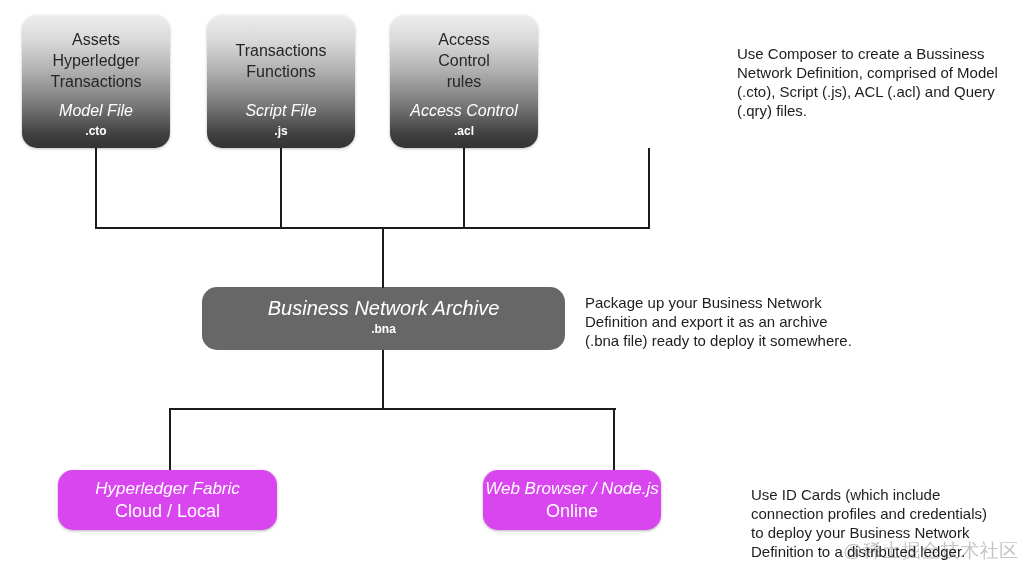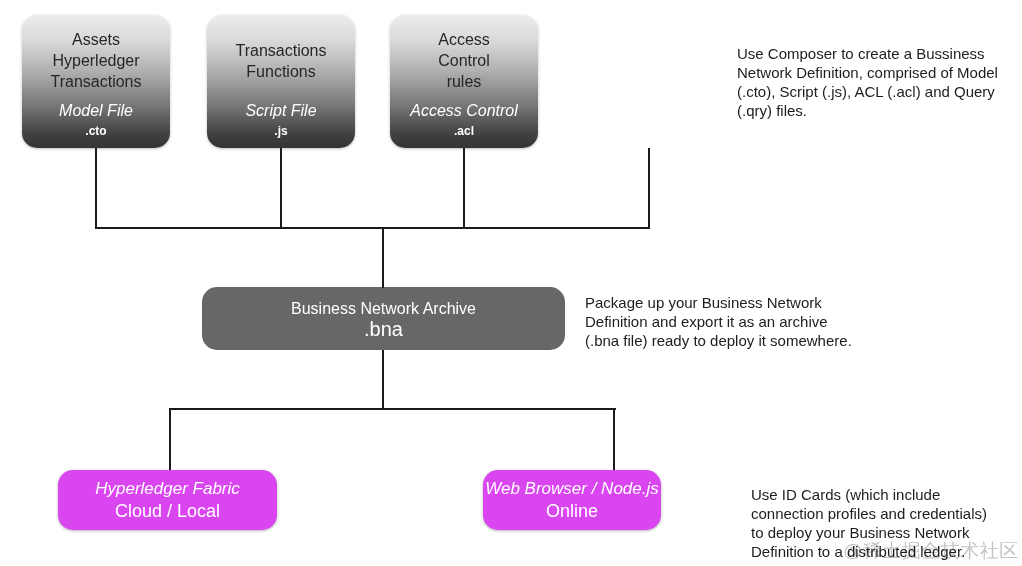--- a/index.html
+++ b/index.html
@@ -25,22 +25,22 @@
     white-space:pre-line; color:#262626; font-size:16px; line-height:21px; padding-top:5px;
   }
   .node-file  { font-style:italic; font-size:16px; line-height:20px; }
   .node-ext   { font-weight:bold;  font-size:12px; line-height:20px; padding-bottom:7px; }
 
   
   .node.bna {
     left:202px; top:287px; width:363px; height:63px;
     background:#676767; justify-content:center;
   }
-  .bna-title { font-size:16px; line-height:21px;text-align:center; }
-  .bna-ext   { font-weight:normal;  font-size:20px; line-height:21px; }
+  .bna-title { font-style:italic; font-size:20px; line-height:21px;text-align:center; }
+  .bna-ext   { font-weight:bold;  font-size:12px; line-height:21px; }
 
   
   .node.deploy {
     top:470px; height:60px; background:#d946ef; justify-content:center;
     box-shadow:0 1px 3px rgba(0,0,0,.3);
   }
   .deploy-title { font-style:italic; font-size:17px; line-height:22px; }
   .deploy-sub   { font-weight:normal;  font-size:18px; line-height:22px;text-align:right; }
 
   

